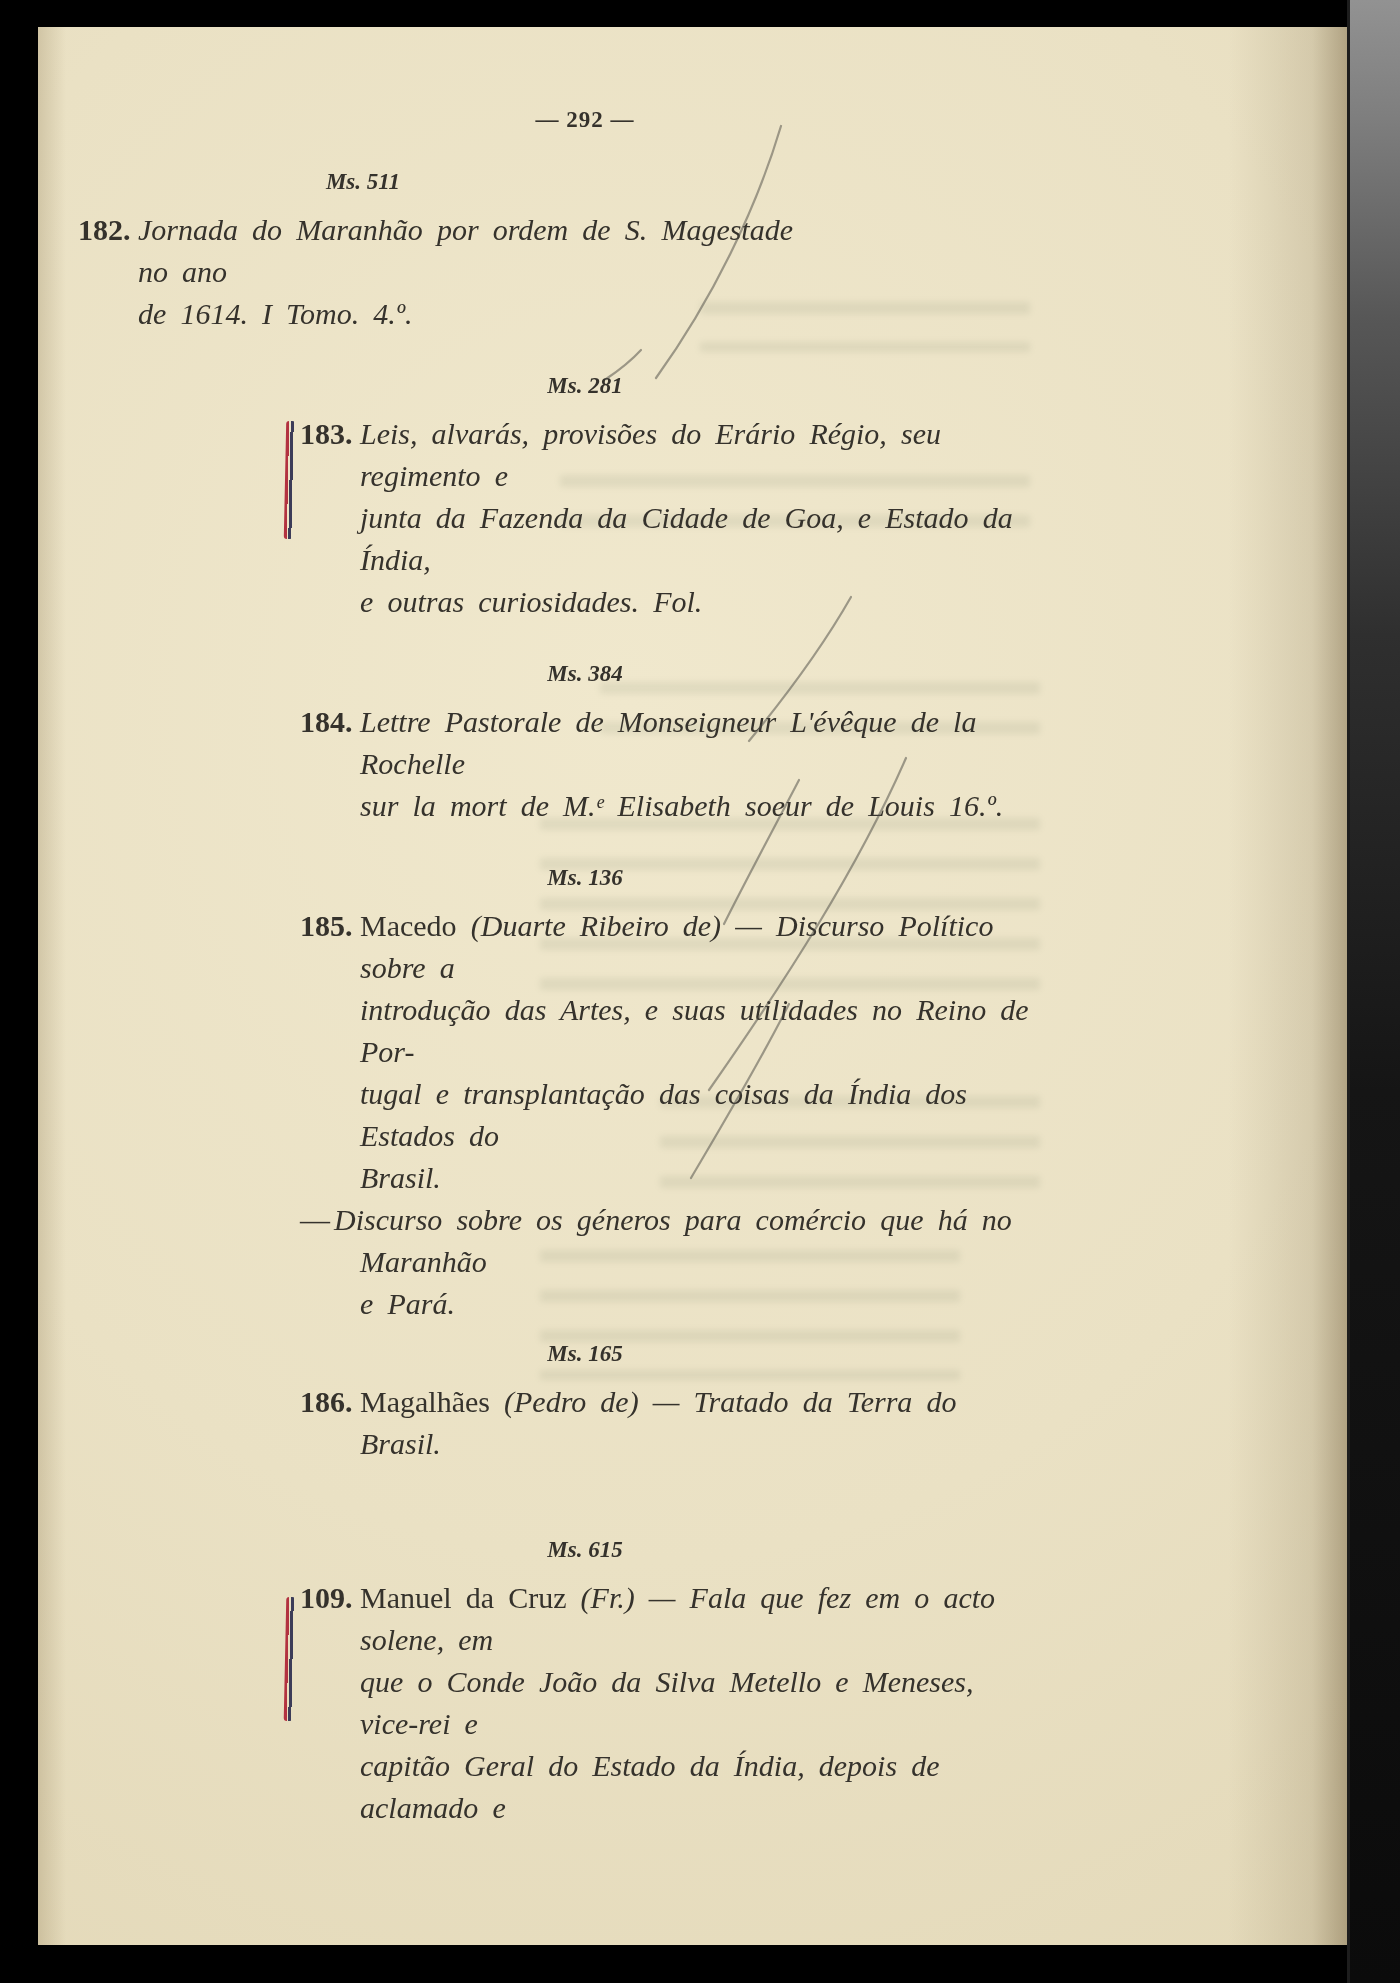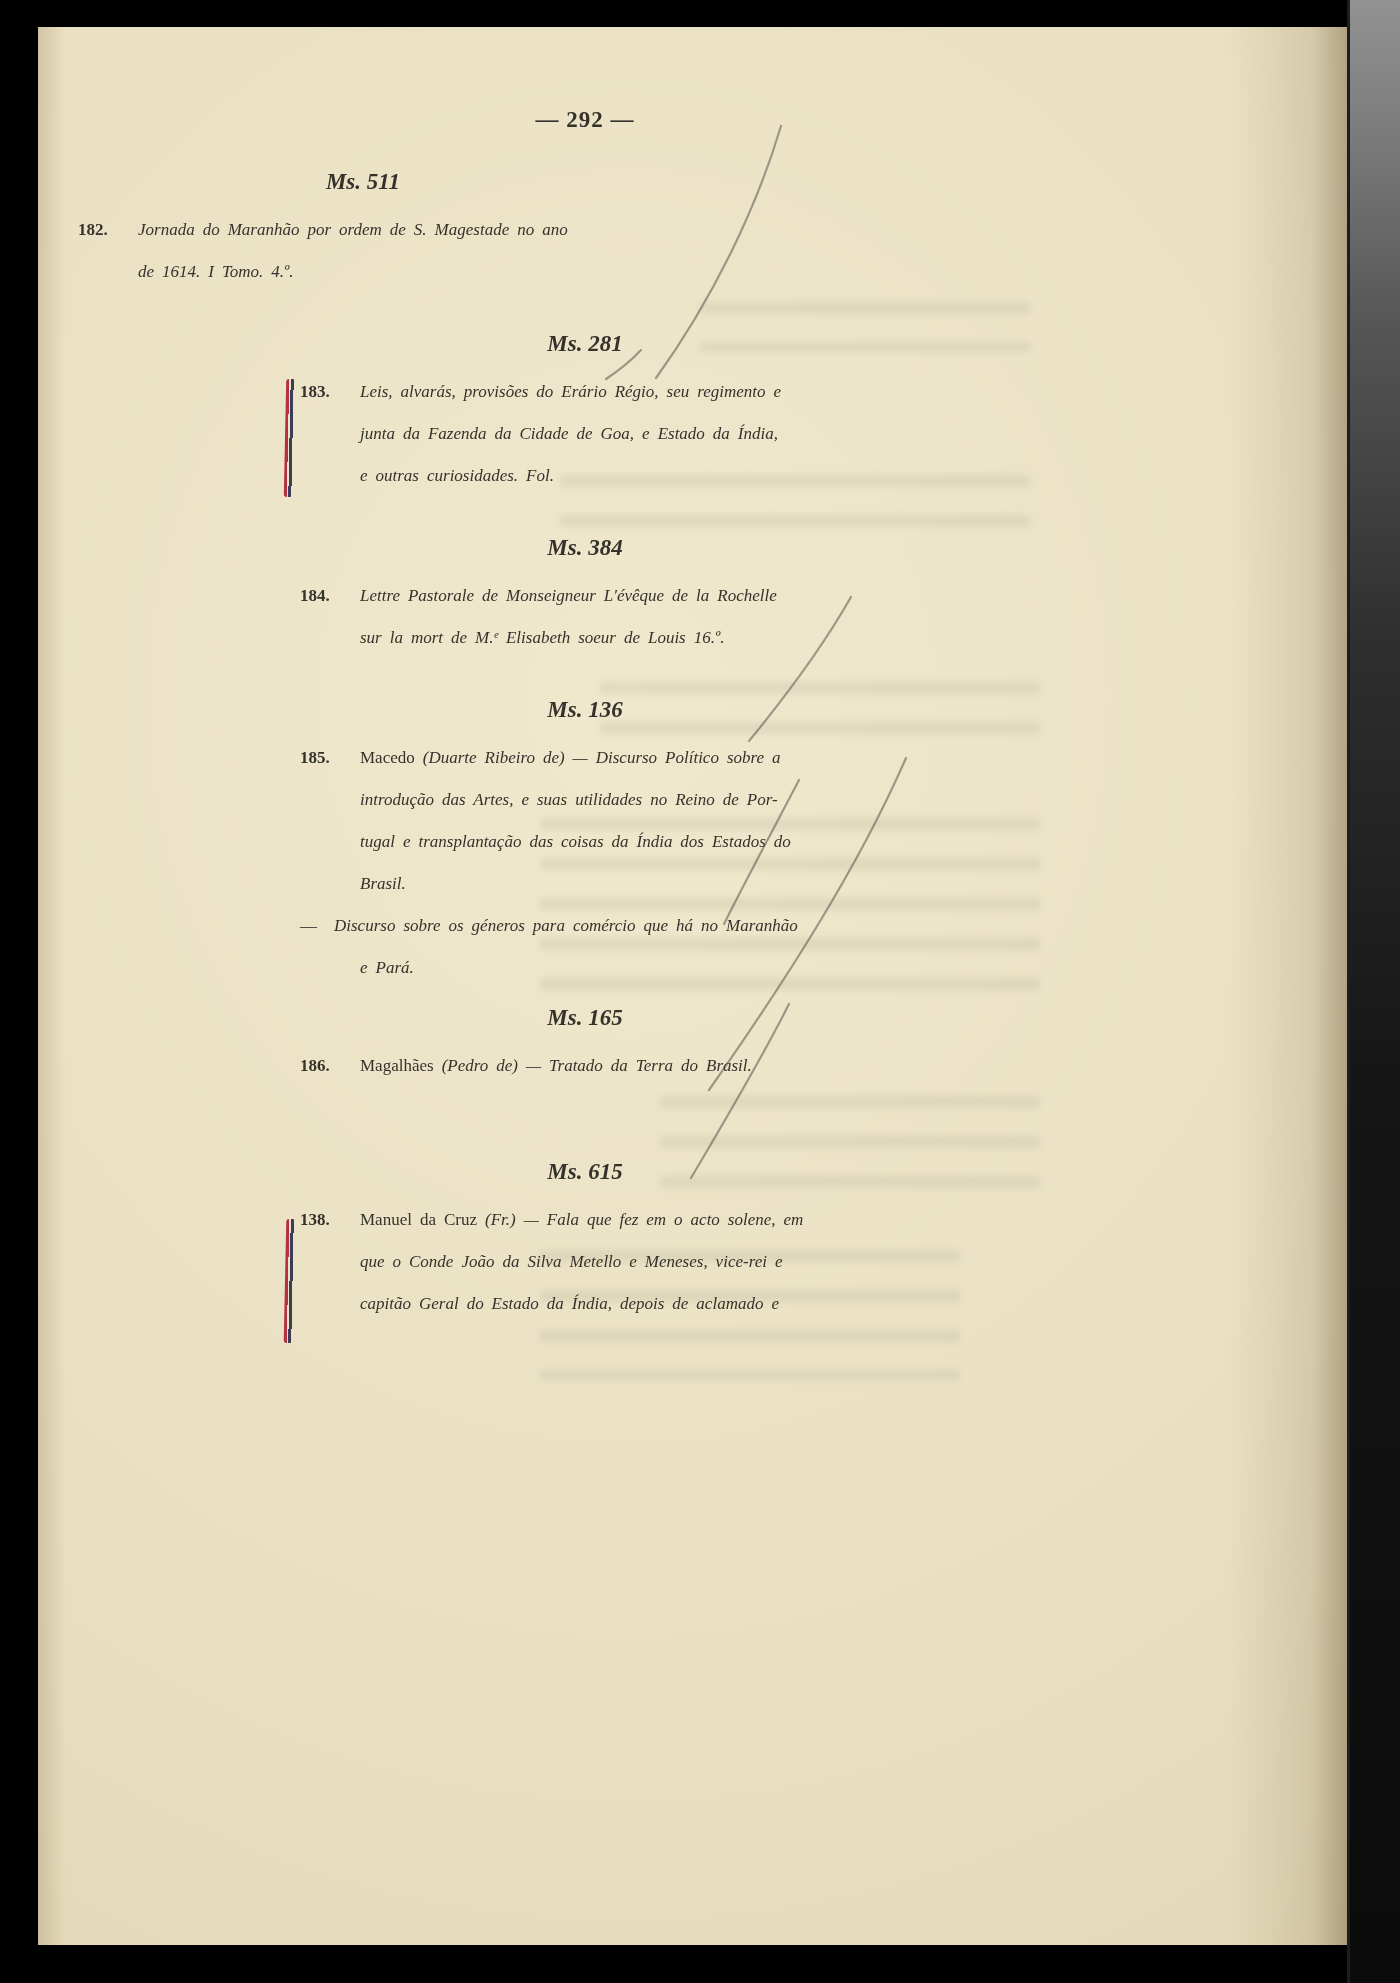--- a/index.html
+++ b/index.html
@@ -31,21 +31,21 @@
   .entry.first   { margin-top:20px;margin-left:40px; }
   .entry.gap-sm  { margin-top:8px;font-family:Liberation Serif, serif;  }
   .entry.gap-lg  { margin-top:64px; }
   .ms {
     width:570px; text-align:center;
     font-style:italic; font-weight:700; font-size:23px; line-height:42px;
   }
   .body {
     position:relative; margin:6px 0 0; width:680px;
     padding-left:60px; text-indent:-60px;
-    font-style:italic; font-size:17px; line-height:42px;
+    font-style:italic; font-size:30px; line-height:42px;
     white-space:pre-line; word-spacing:.22em;
   }
   .body.sub { margin-top:0; }
   .num  { display:inline-block; width:60px; text-indent:0; font-style:normal; font-weight:700; }
   .num.dash { width:34px; font-weight:400; }
   .name { font-style:normal; }
   .mark {
     position:absolute; left:-15px; top:8px; width:9px; height:118px; border-radius:3px;
     transform:rotate(1.2deg);
     background:linear-gradient(90deg,
@@ -105,21 +105,21 @@
 e Pará.</span></p>
     </section>
 
     <section class="entry gap-sm">
       <div class="ms">Ms. 165</div>
       <p class="body"><span class="num">186.</span><span class="name">Magalhães </span><span class="title">(Pedro de) — Tratado da Terra do Brasil.</span></p>
     </section>
 
     <section class="entry gap-lg">
       <div class="ms">Ms. 615</div>
-      <p class="body"><span class="mark tall"></span><span class="num">138.</span><span class="name">Manuel da Cruz </span><span class="title">(Fr.) — Fala que fez em o acto solene, em
+      <p class="body"><span class="mark tall"></span><span class="num">109.</span><span class="name">Manuel da Cruz </span><span class="title">(Fr.) — Fala que fez em o acto solene, em
 que o Conde João da Silva Metello e Meneses, vice-rei e
 capitão Geral do Estado da Índia, depois de aclamado e</span></p>
     </section>
 
   </div>
 
   <div class="edge-right"></div>
 
   <svg class="strokes" width="1400" height="1983" viewBox="0 0 1400 1983">
     <g fill="none" stroke="#4b4a44" stroke-width="2.2" stroke-linecap="round" opacity="0.5">

